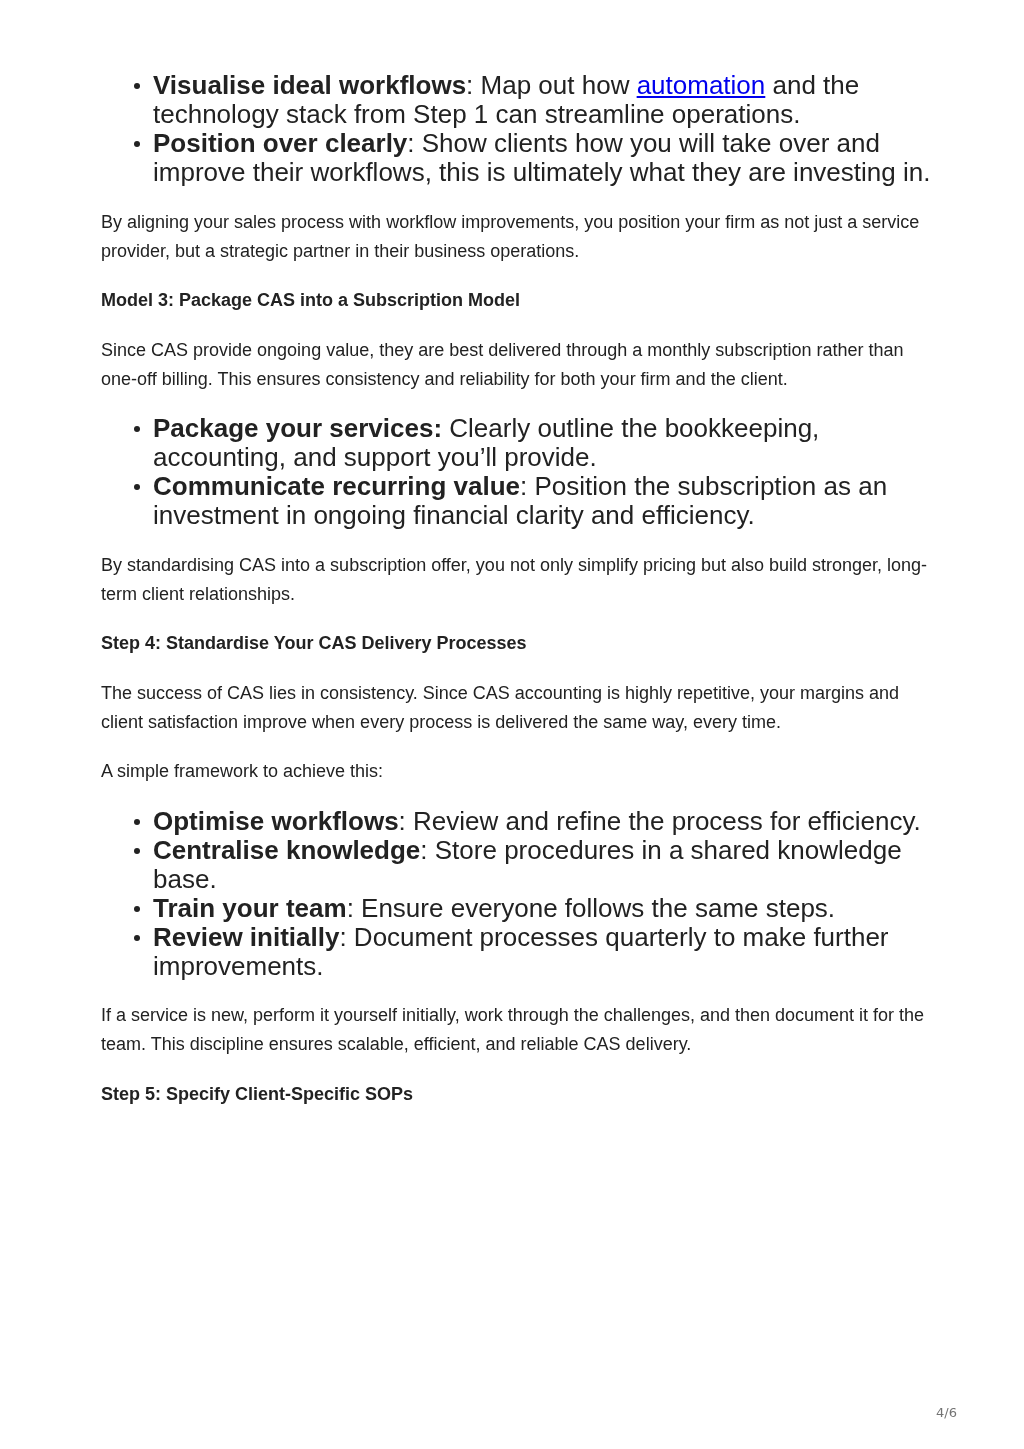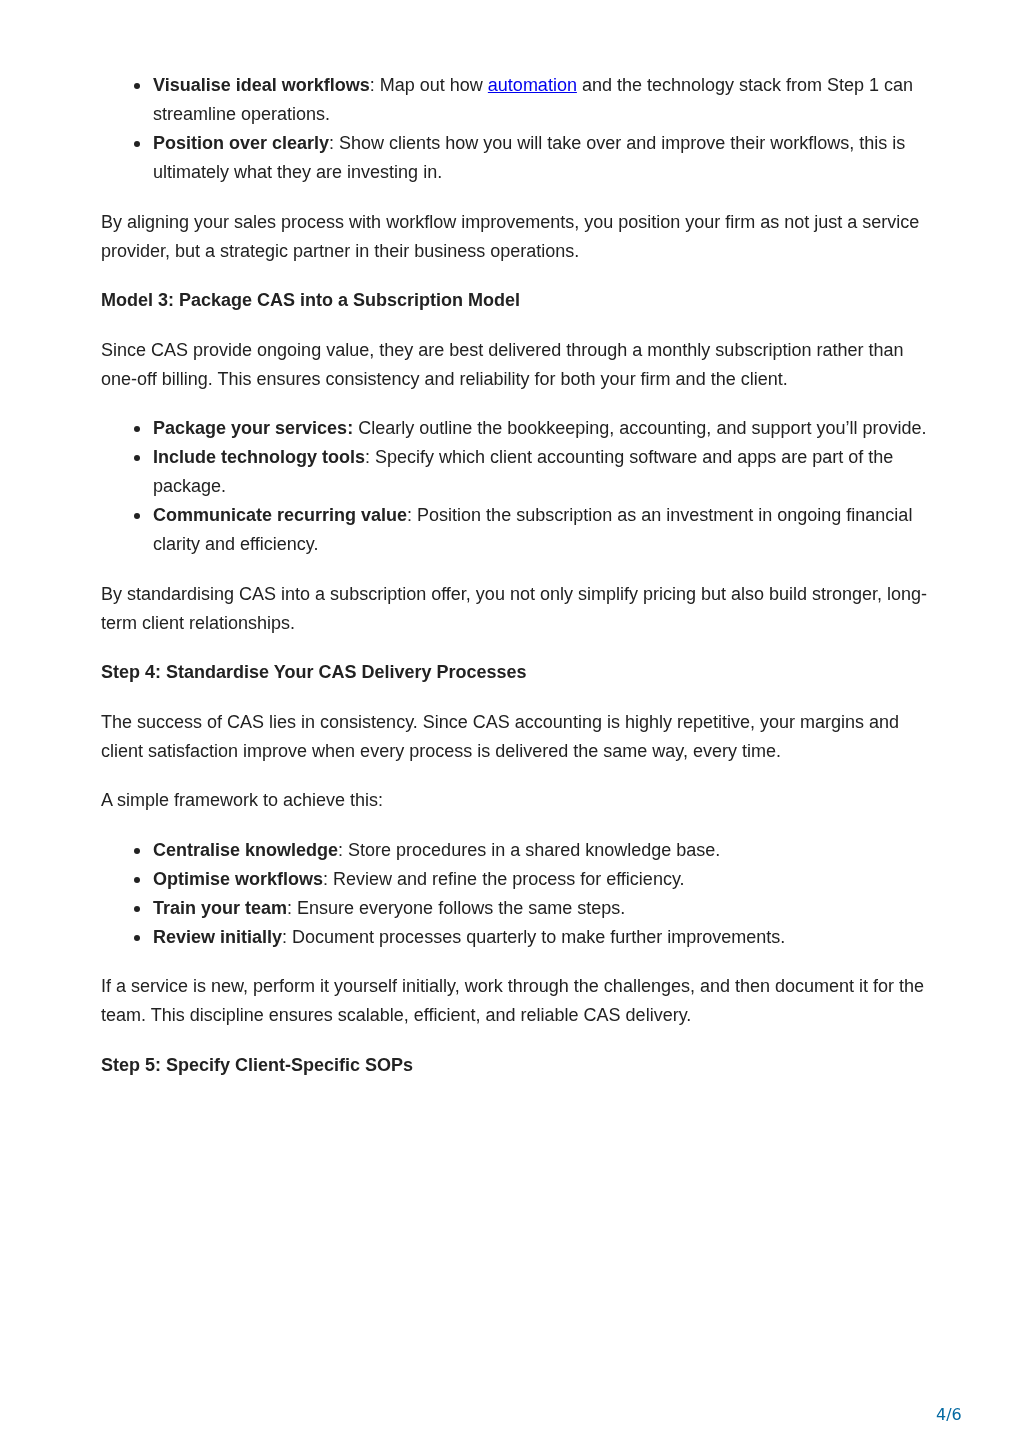--- a/index.html
+++ b/index.html
@@ -10,31 +10,31 @@
   }
   .page { position: absolute; left: 101px; top: 71px; width: 830px; }
   .p, .h {
     font-size: 18px; line-height: 29px; margin: 0 0 20.5px 0;
   }
   .h { font-weight: bold; }
   ul.list {
     list-style: none; margin: 0 0 20.5px 0; padding: 0 0 0 52px;
   }
   ul.list li {
-    position: relative; font-size: 18px; line-height: 29px; margin: 0;
+    position: relative; font-size: 26px; line-height: 29px; margin: 0;
   }
   ul.list li .bullet {
     position: absolute; left: -19px; top: 12px; width: 6px; height: 6px;
     border-radius: 50%; background: #222222;
   }
   b { font-weight: bold; }
   a.link { color: #0000ee; text-decoration: underline; }
   .page-number {
     position: absolute; left: 936px; top: 1405px;
-    font-family: "DejaVu Sans", sans-serif; font-size: 16px; color: #0369a1;
+    font-family: "DejaVu Sans", sans-serif; font-size: 13px; color: #737373;
   }
 </style>
 </head>
 <body>
 
 <div class="page">
 
   <ul class="list">
     <li>
       <span class="bullet"></span>
@@ -45,31 +45,30 @@
       <b>Position over clearly</b><span>: Show clients how you will take over and improve their workflows, this is ultimately what they are investing in.</span>
     </li>
   </ul>
 
   <p class="p">By aligning your sales process with workflow improvements, you position your firm as not just a service provider, but a strategic partner in their business operations.</p>
 
   <h3 class="h">Model 3: Package CAS into a Subscription Model</h3>
   <p class="p">Since CAS provide ongoing value, they are best delivered through a monthly subscription rather than one-off billing. This ensures consistency and reliability for both your firm and the client.</p>
   <ul class="list">
     <li><span class="bullet"></span><b>Package your services:</b><span> Clearly outline the bookkeeping, accounting, and support you’ll provide.</span></li>
-    <li><span class="bullet"></span><b>Include technology tools</b><span>: Specify which client accounting software and apps are part of the package.</span></li>
     <li><span class="bullet"></span><b>Communicate recurring value</b><span>: Position the subscription as an investment in ongoing financial clarity and efficiency.</span></li>
   </ul>
   <p class="p">By standardising CAS into a subscription offer, you not only simplify pricing but also build stronger, long-term client relationships.</p>
 
   <h3 class="h">Step 4: Standardise Your CAS Delivery Processes</h3>
   <p class="p">The success of CAS lies in consistency. Since CAS accounting is highly repetitive, your margins and client satisfaction improve when every process is delivered the same way, every time.</p>
   <p class="p">A simple framework to achieve this:</p>
   <ul class="list">
+    <li><span class="bullet"></span><b>Optimise workflows</b><span>: Review and refine the process for efficiency.</span></li>
     <li><span class="bullet"></span><b>Centralise knowledge</b><span>: Store procedures in a shared knowledge base.</span></li>
-    <li><span class="bullet"></span><b>Optimise workflows</b><span>: Review and refine the process for efficiency.</span></li>
     <li><span class="bullet"></span><b>Train your team</b><span>: Ensure everyone follows the same steps.</span></li>
     <li><span class="bullet"></span><b>Review initially</b><span>: Document processes quarterly to make further improvements.</span></li>
   </ul>
   <p class="p">If a service is new, perform it yourself initially, work through the challenges, and then document it for the team. This discipline ensures scalable, efficient, and reliable CAS delivery.</p>
 
   <h3 class="h">Step 5: Specify Client-Specific SOPs</h3>
 </div>
 
 <div class="page-number">4/6</div>
 

